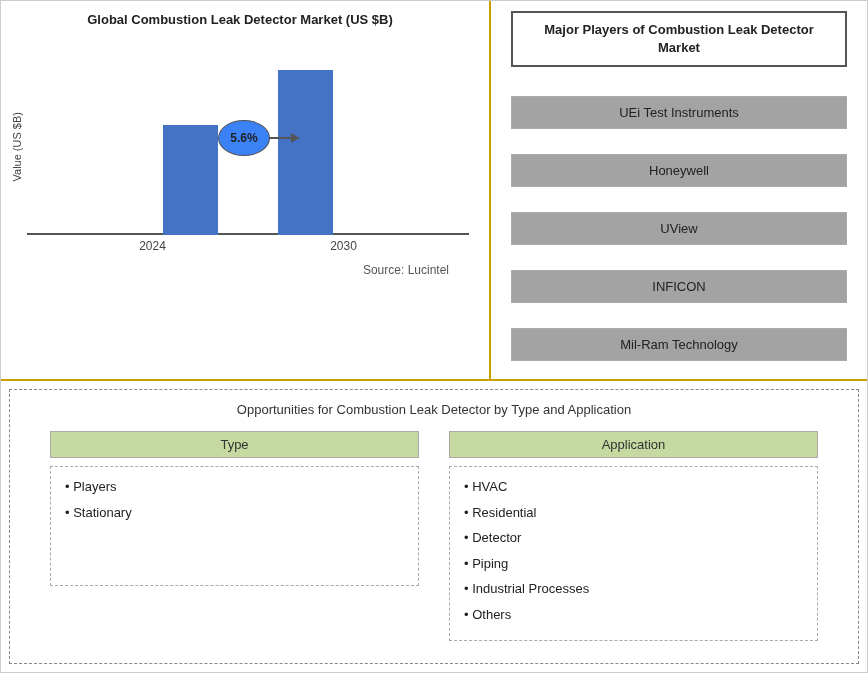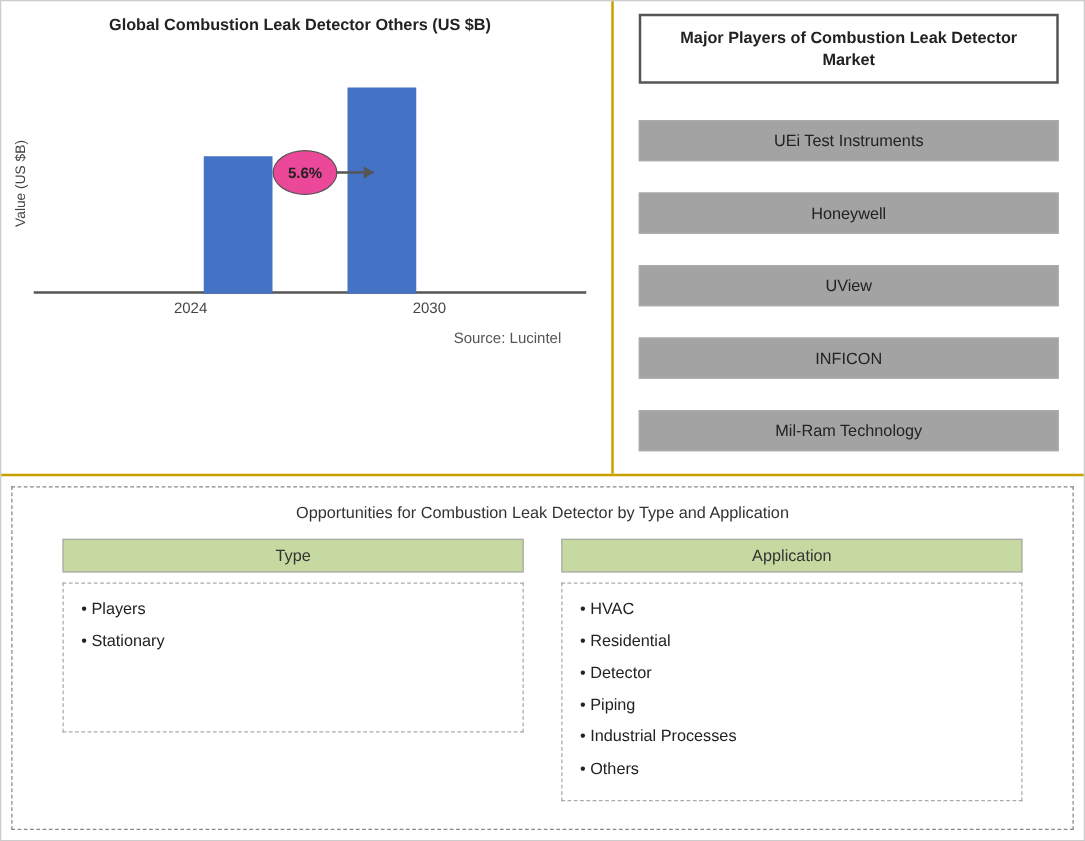--- a/index.html
+++ b/index.html
@@ -133,21 +133,21 @@
       width: 52px;
       height: 36px;
       border: 1.5px solid #555;
       border-radius: 50%;
       display: flex;
       align-items: center;
       justify-content: center;
       font-size: 12px;
       font-weight: bold;
       color: #222;
-      background: #ec4899;
+      background: #3b82f6;
       position: relative;
     }
 
     .bubble-arrow {
       position: absolute;
       right: -30px;
       top: 50%;
       transform: translateY(-50%);
       width: 30px;
       height: 2px;
@@ -251,21 +251,21 @@
     }
   </style>
 </head>
 <body>
 
 <div class="main-container">
 
   <div class="top-section">
 
     <div class="chart-area">
-      <div class="chart-title">Global Combustion Leak Detector Others (US $B)</div>
+      <div class="chart-title">Global Combustion Leak Detector Market (US $B)</div>
       <div class="chart-wrapper">
         <div class="y-axis-label">Value (US $B)</div>
         <div class="chart-inner">
           <div class="bars-container">
             <div class="x-axis-line"></div>
             <div class="bar-group">
               <div class="bar-item">
                 <div class="bar bar-2024"></div>
               </div>
 

